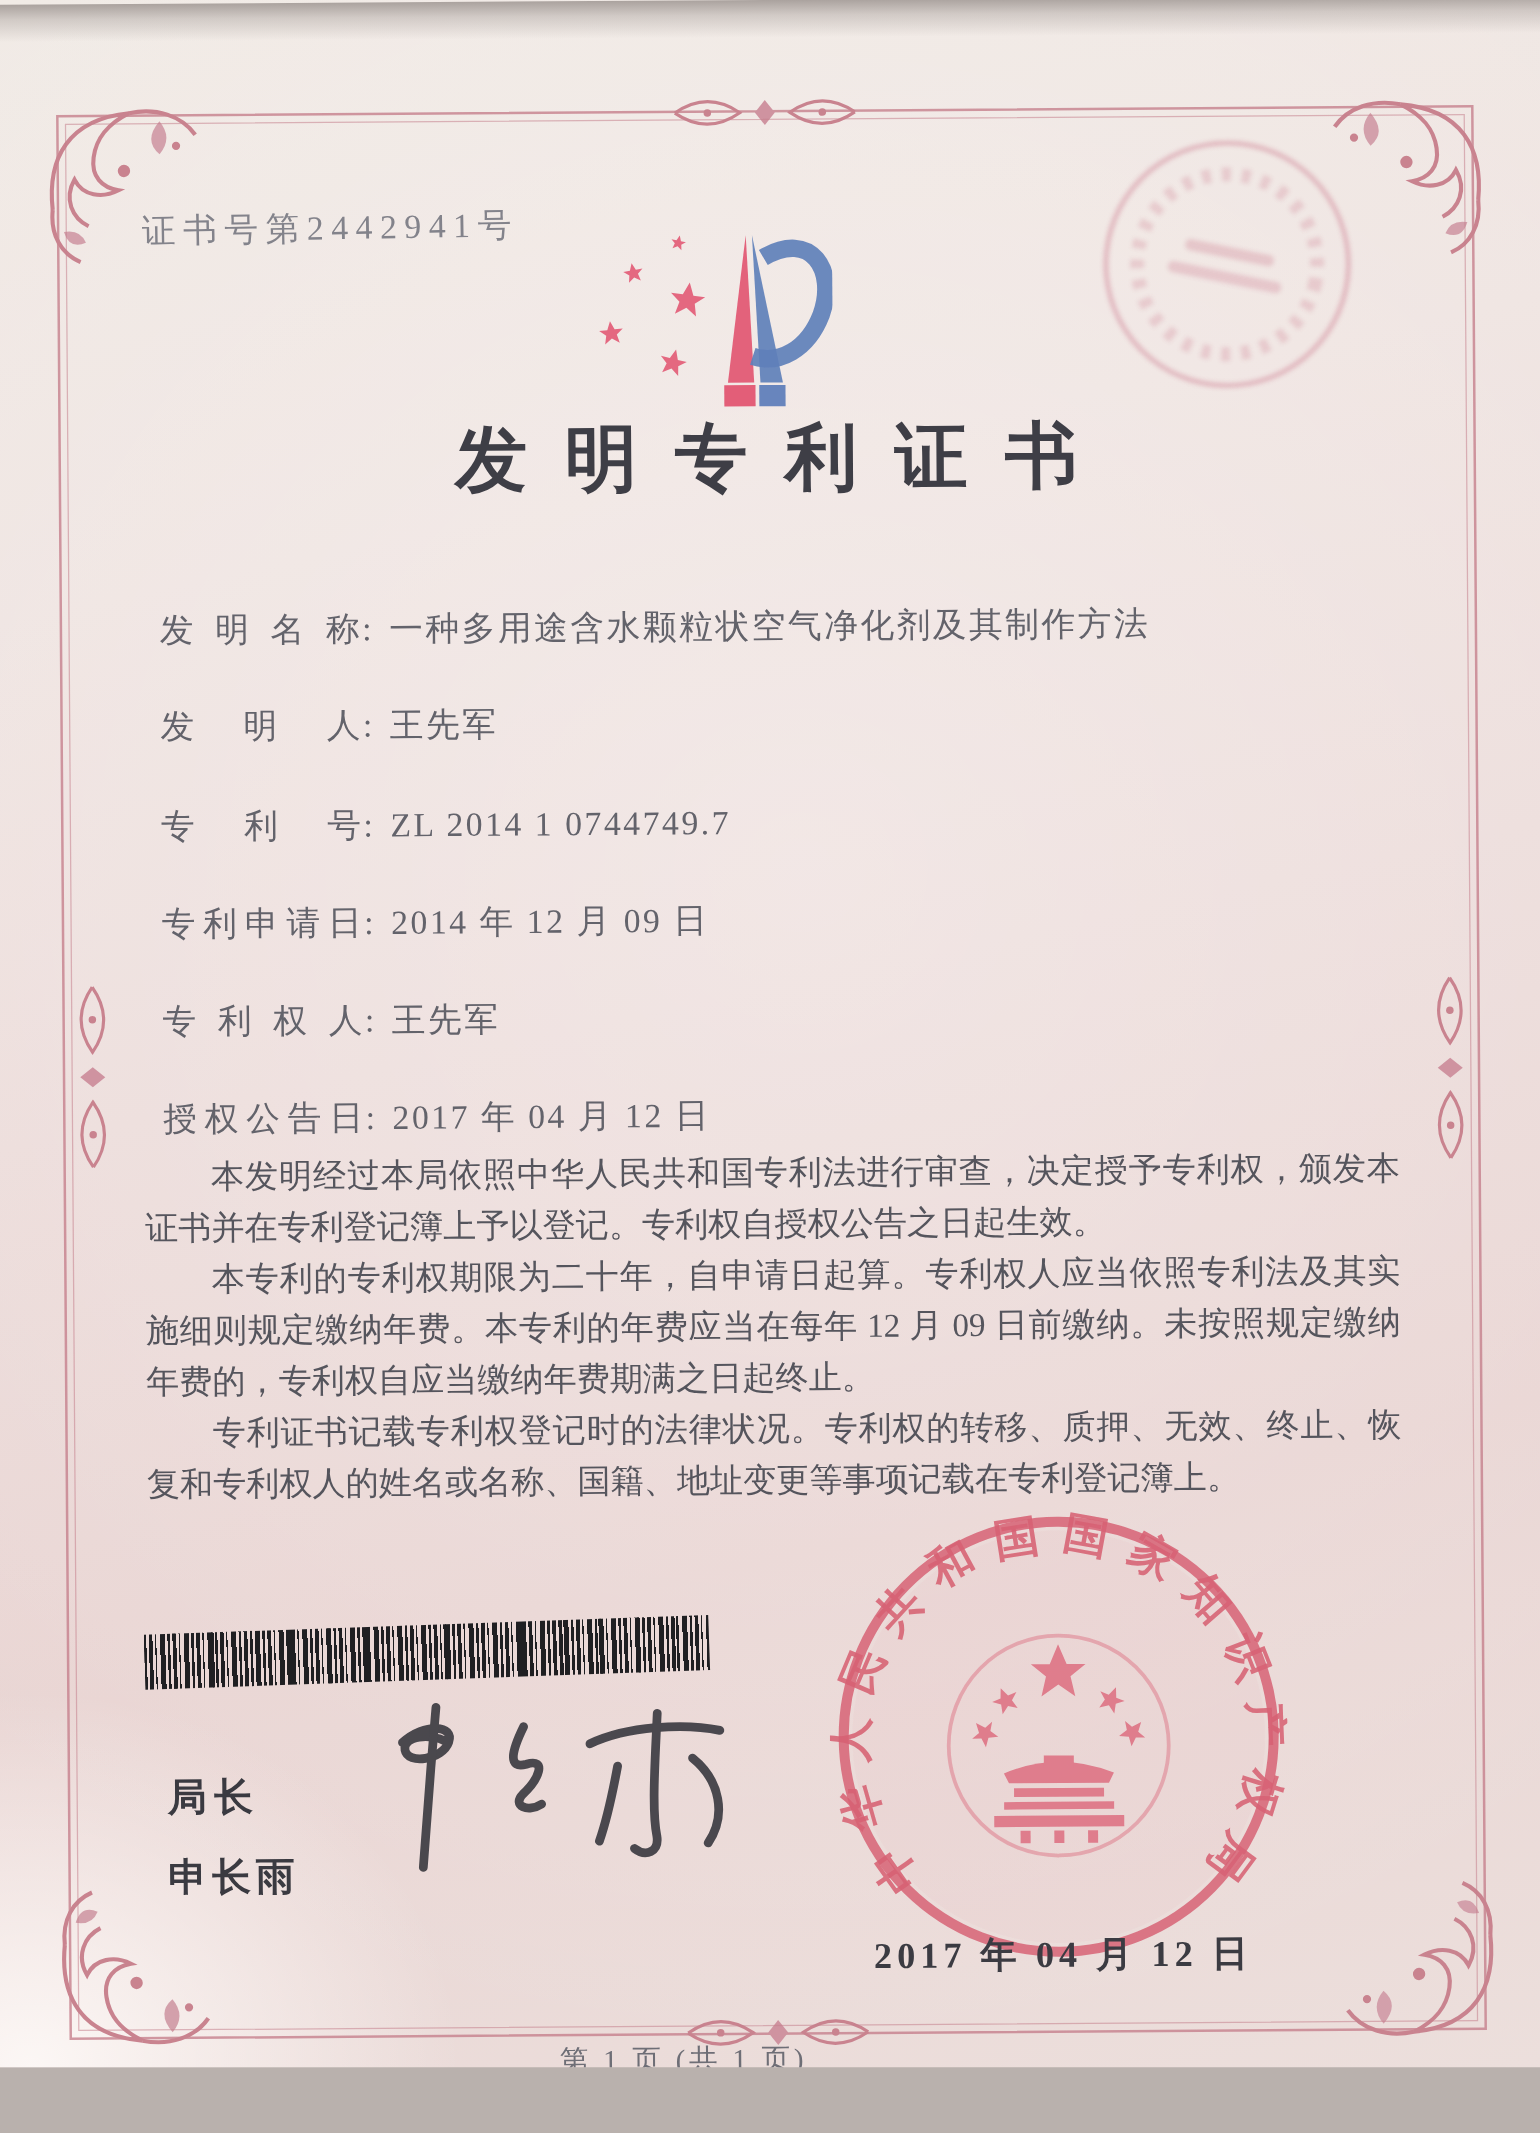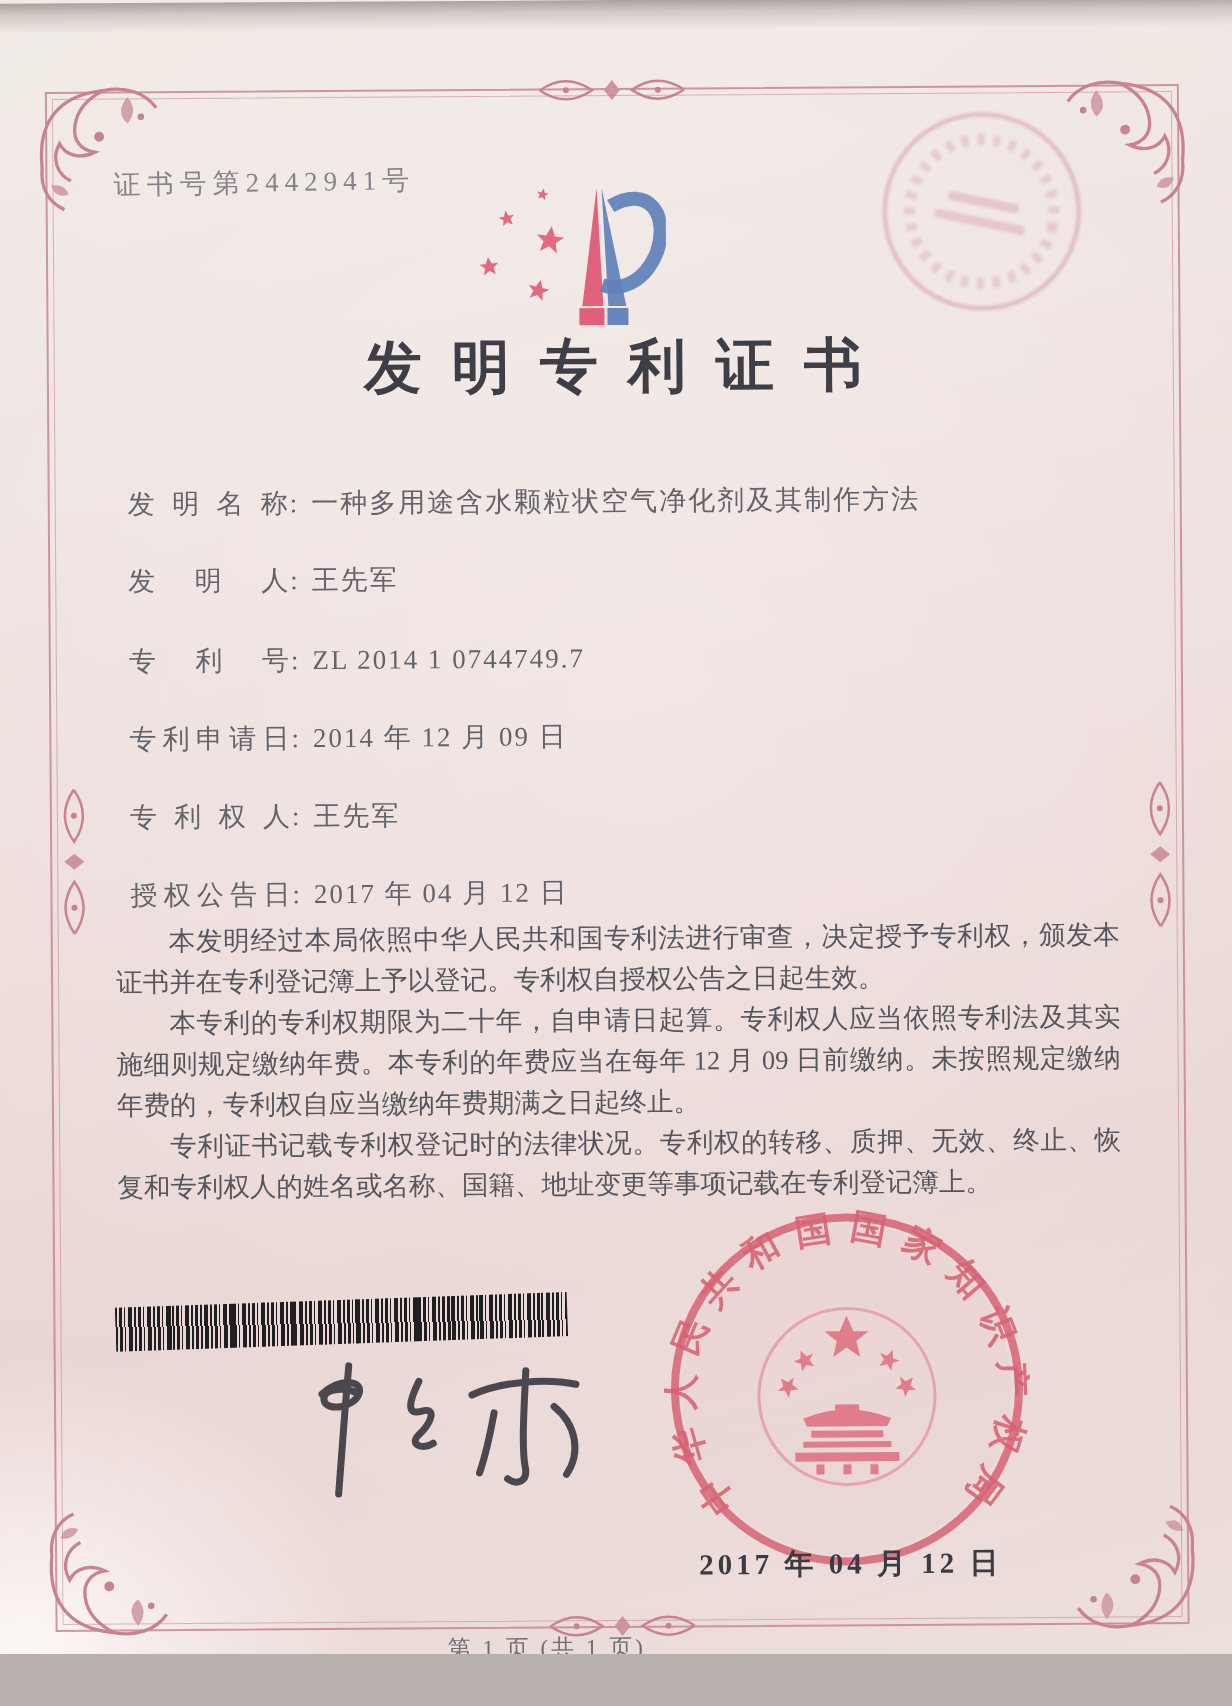--- a/index.html
+++ b/index.html
@@ -182,20 +182,24 @@
     </div>
 
     <div class="body-text">
       <p>本发明经过本局依照中华人民共和国专利法进行审查，决定授予专利权，颁发本证书并在专利登记簿上予以登记。专利权自授权公告之日起生效。</p>
       <p>本专利的专利权期限为二十年，自申请日起算。专利权人应当依照专利法及其实施细则规定缴纳年费。本专利的年费应当在每年 12 月 09 日前缴纳。未按照规定缴纳年费的，专利权自应当缴纳年费期满之日起终止。</p>
       <p>专利证书记载专利权登记时的法律状况。专利权的转移、质押、无效、终止、恢复和专利权人的姓名或名称、国籍、地址变更等事项记载在专利登记簿上。</p>
     </div>
 
     <div class="barcode"></div>
 
+    <div class="officer">
+      <span>局长</span>
+      <span class="name">申长雨</span>
+    </div>
 
     <div class="signature">
       <svg viewBox="0 0 320 158">
         <g fill="none" stroke="#34343b" stroke-width="7" stroke-linecap="round" opacity=".88">
           <path d="M36,40 C54,24 78,26 73,40 C68,54 40,58 38,46 C36,34 60,33 70,39"></path>
           <path d="M63,12 C59,54 55,102 52,140"></path>
           <path d="M133,28 C123,48 120,62 135,58 C152,53 145,70 132,82 C123,91 136,97 147,90"></path>
           <path d="M186,42 C216,28 262,26 290,32"></path>
           <path d="M208,60 C203,86 198,106 193,120"></path>
           <path d="M240,18 C238,56 235,96 239,116 C241,129 230,133 221,126"></path>

